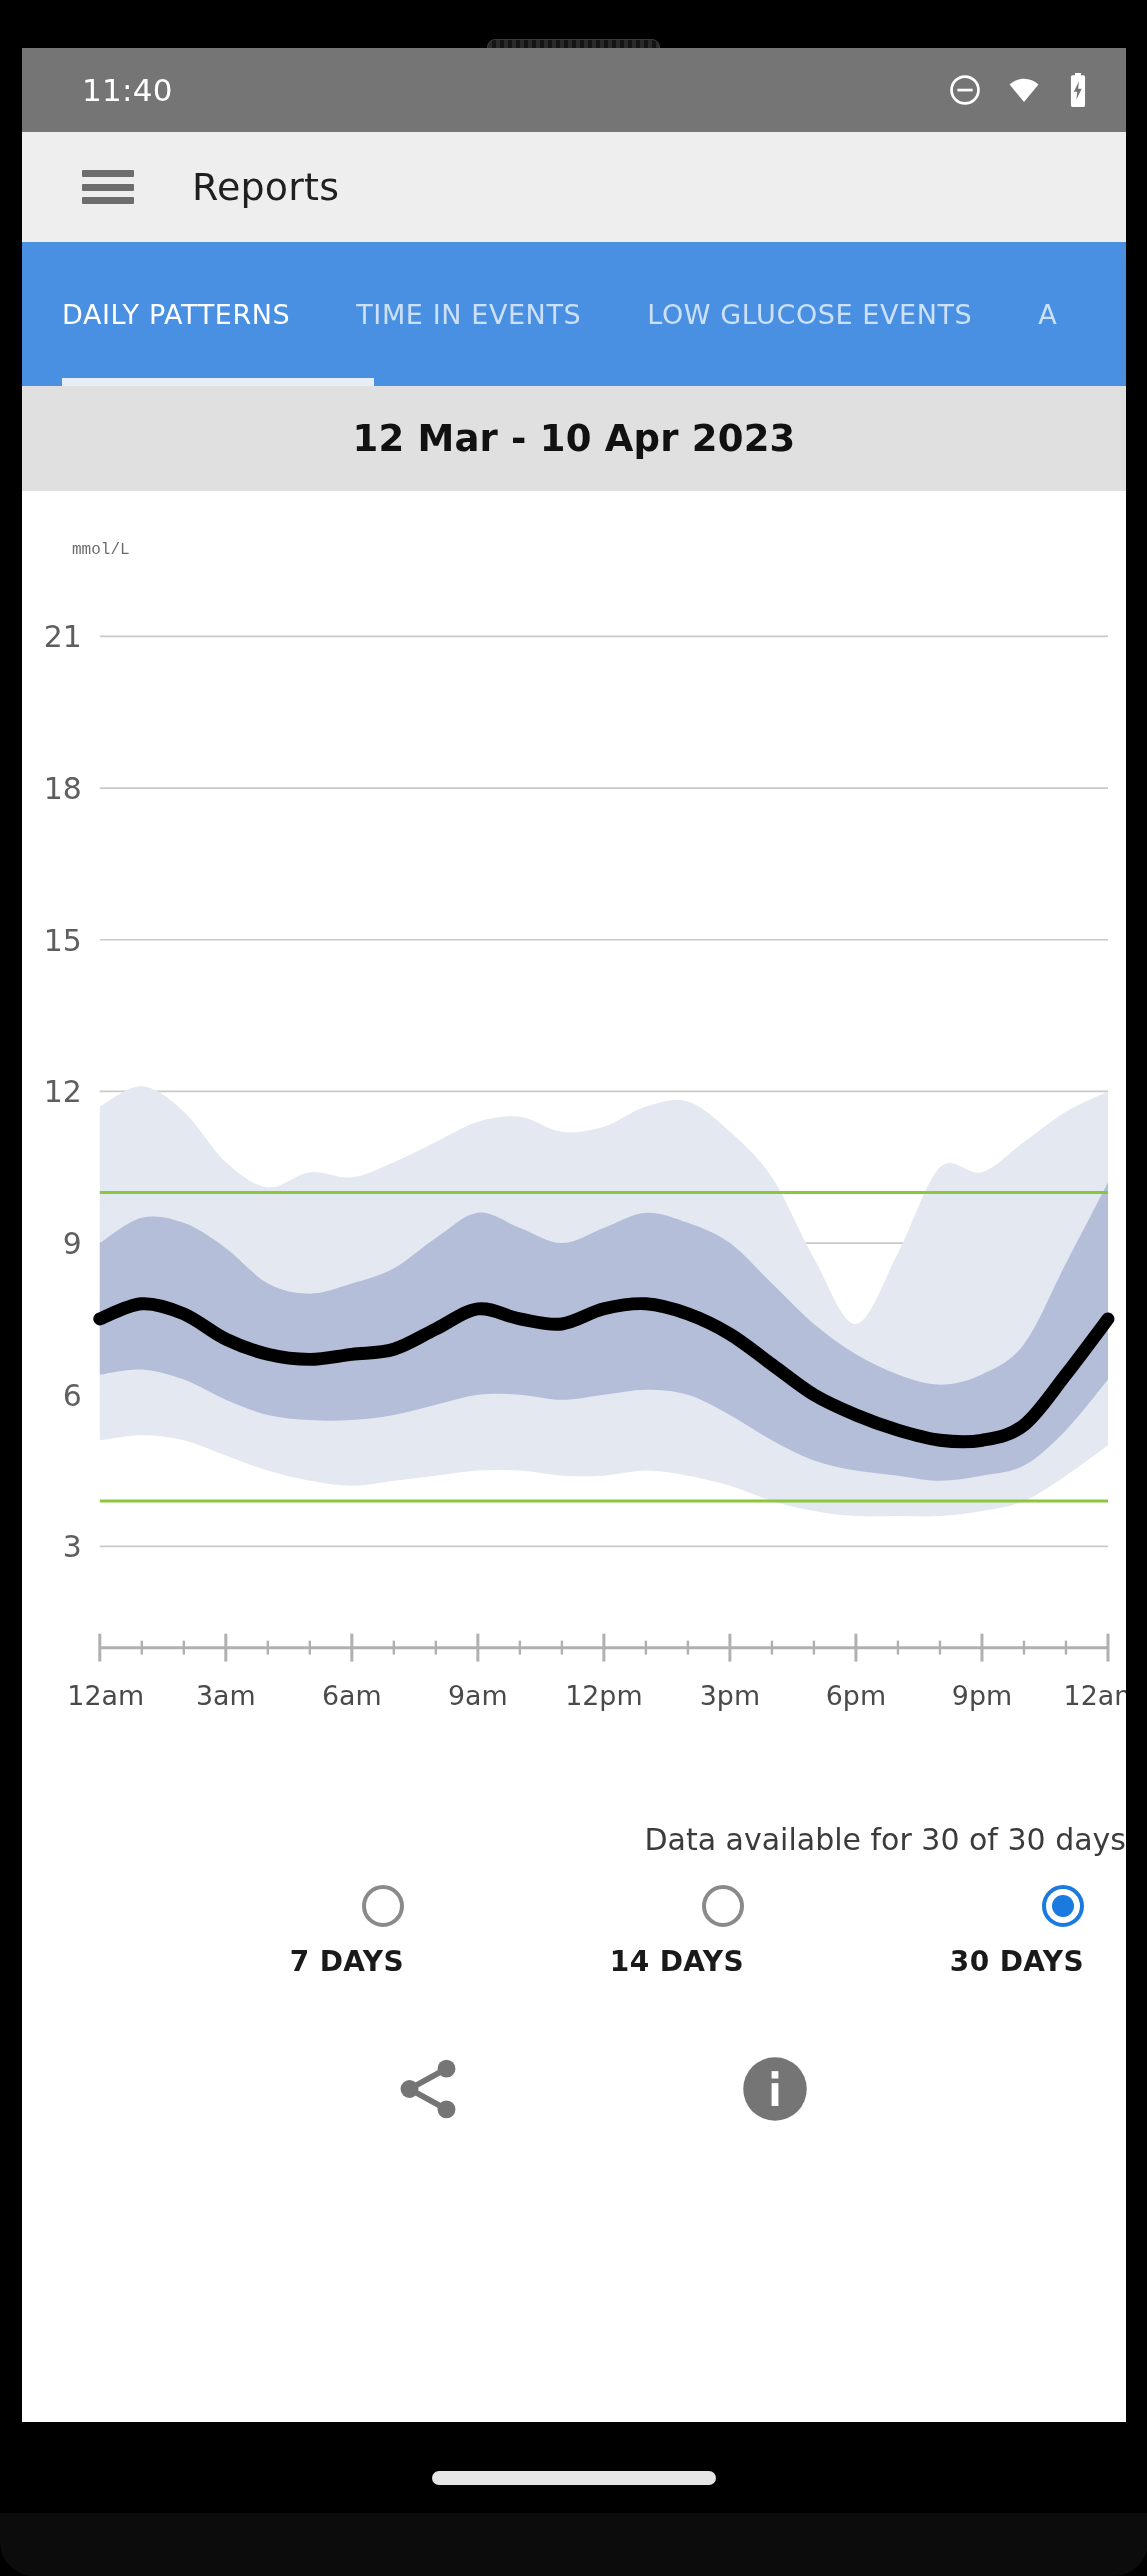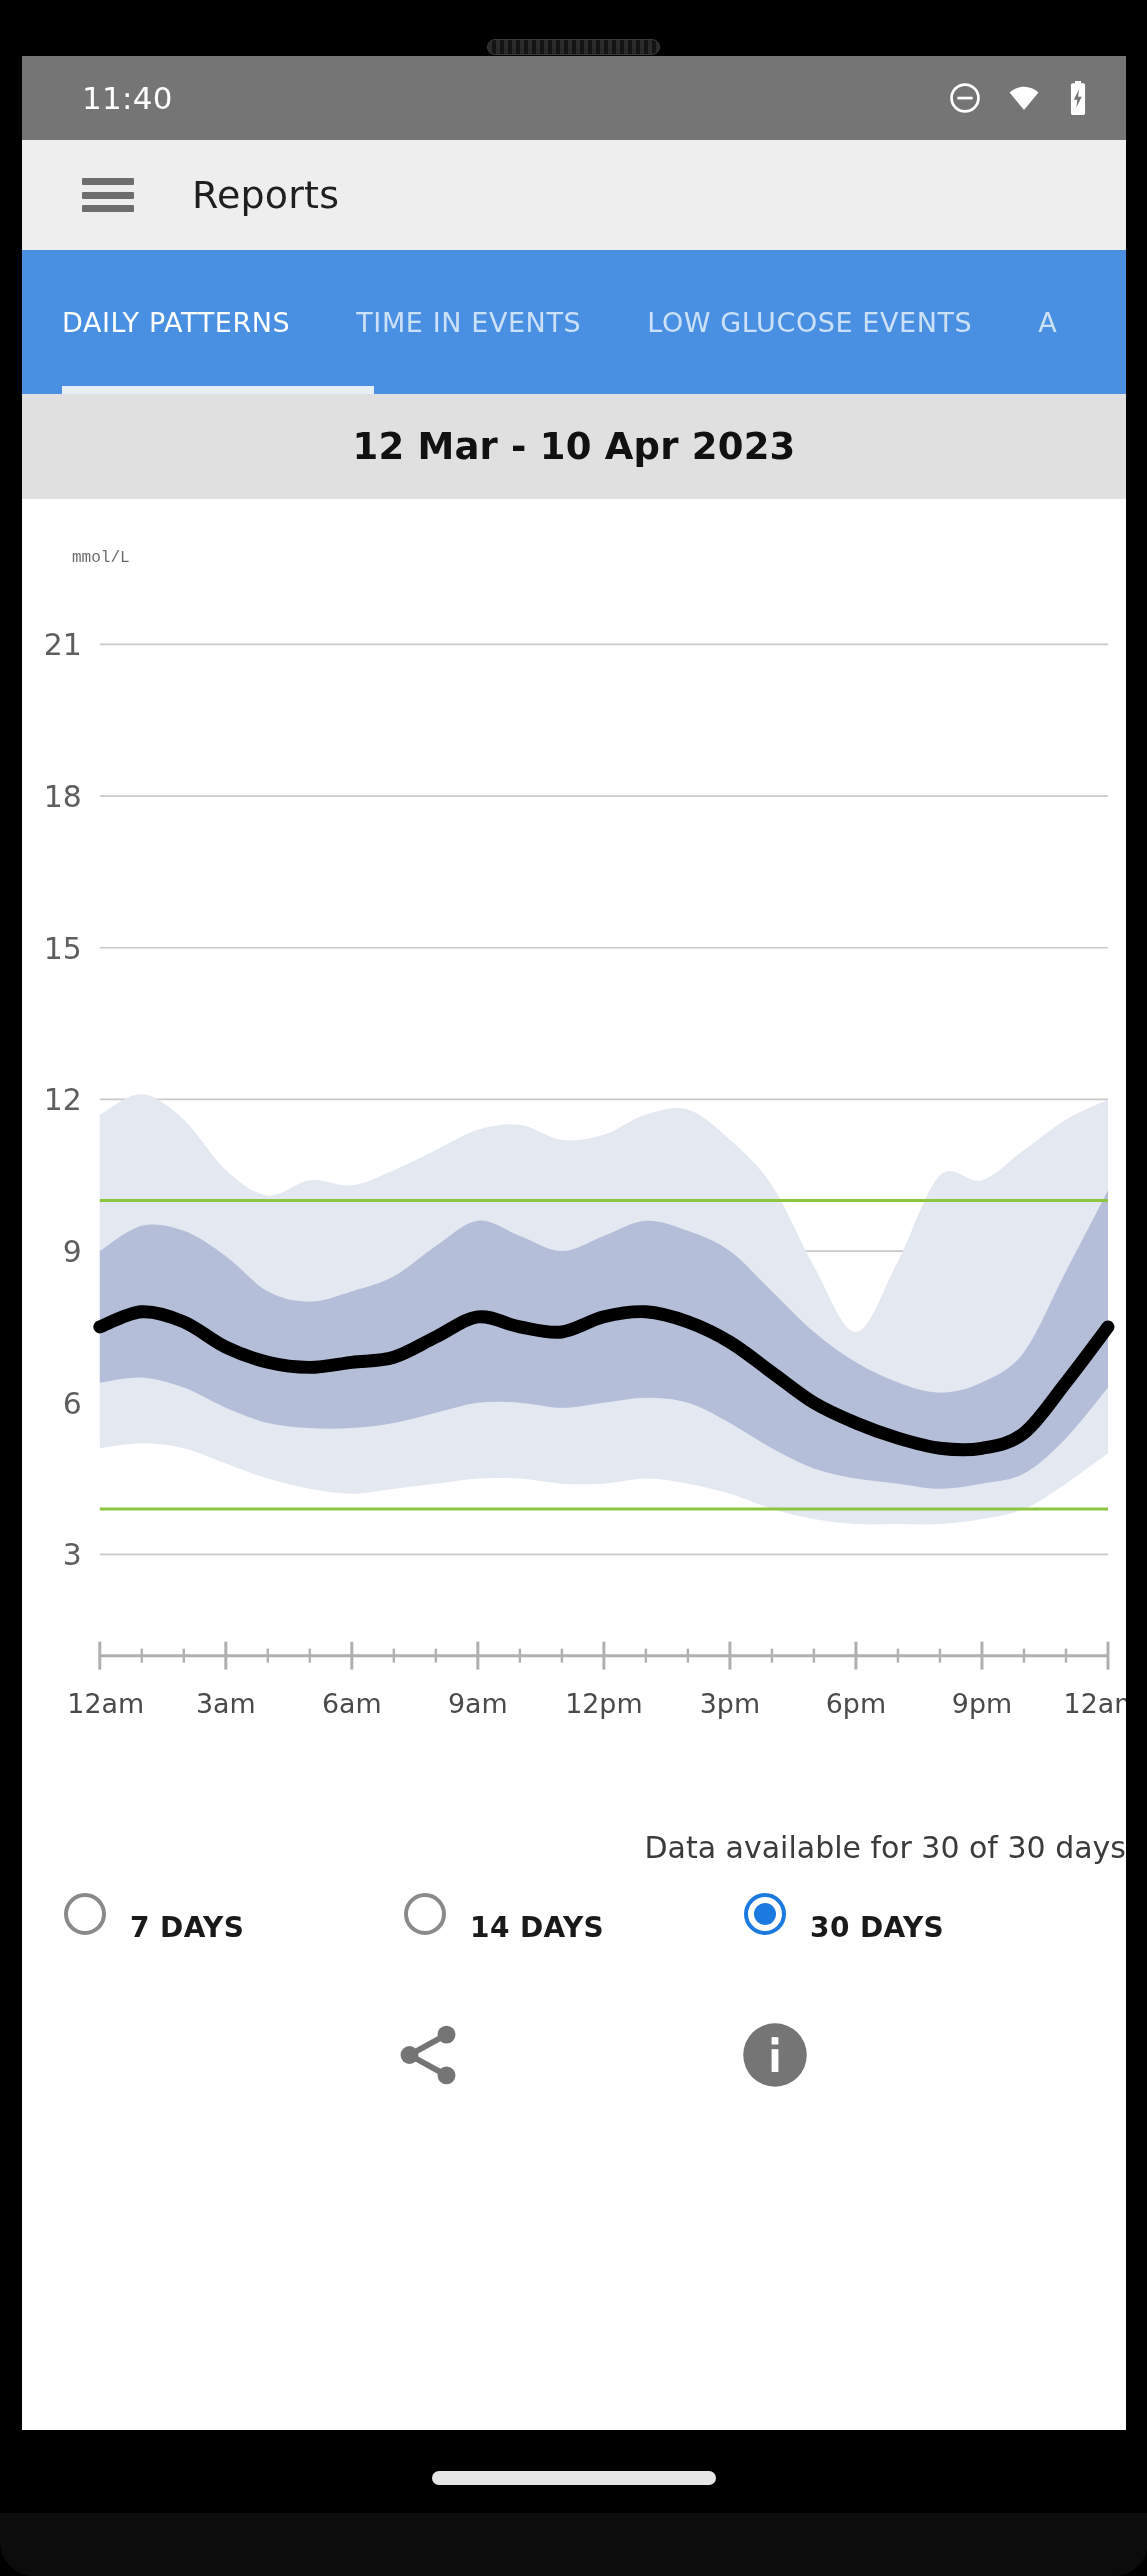--- a/index.html
+++ b/index.html
@@ -19,21 +19,21 @@
     position: absolute; left: 487px; top: 39px;
     width: 173px; height: 16px;
     border-radius: 8px;
     background: #1c1c1c;
     border: 1px solid #3a3a3a;
     background-image: repeating-linear-gradient(
         to right,
         #2a2a2a 0px, #2a2a2a 4px, #141414 4px, #141414 8px);
   }
   #screen {
-    position: absolute; left: 22px; top: 56px;
+    position: absolute; left: 22px; top: 48px;
     width: 1104px; height: 2374px;
     background: #ffffff;
     overflow: hidden;
   }
   
   #statusbar {
     position: relative;
     height: 84px;
     background: #757575;
     display: flex; align-items: center;
@@ -131,23 +131,22 @@
     font-size: 30px; color: #3b3b3b;
     padding-top: 6px;
     font-family: "DejaVu Sans", sans-serif;
   }
   #radio-row {
     display: flex; margin-top: 28px;
     padding: 0 42px;
   }
   .radio-opt {
     flex: 1;
-    display: flex; flex-direction: row; align-items: flex-start;
+    display: flex; flex-direction: column; align-items: flex-end;
     cursor: pointer;
-    gap: 24px;
   }
   .radio-ring {
     width: 42px; height: 42px; border-radius: 50%;
     border: 4px solid #8a8a8a;
     box-sizing: border-box;
   }
   .radio-opt.sel .radio-ring {
     border-color: #1a7ae0;
     display: flex; align-items: center; justify-content: center;
   }

